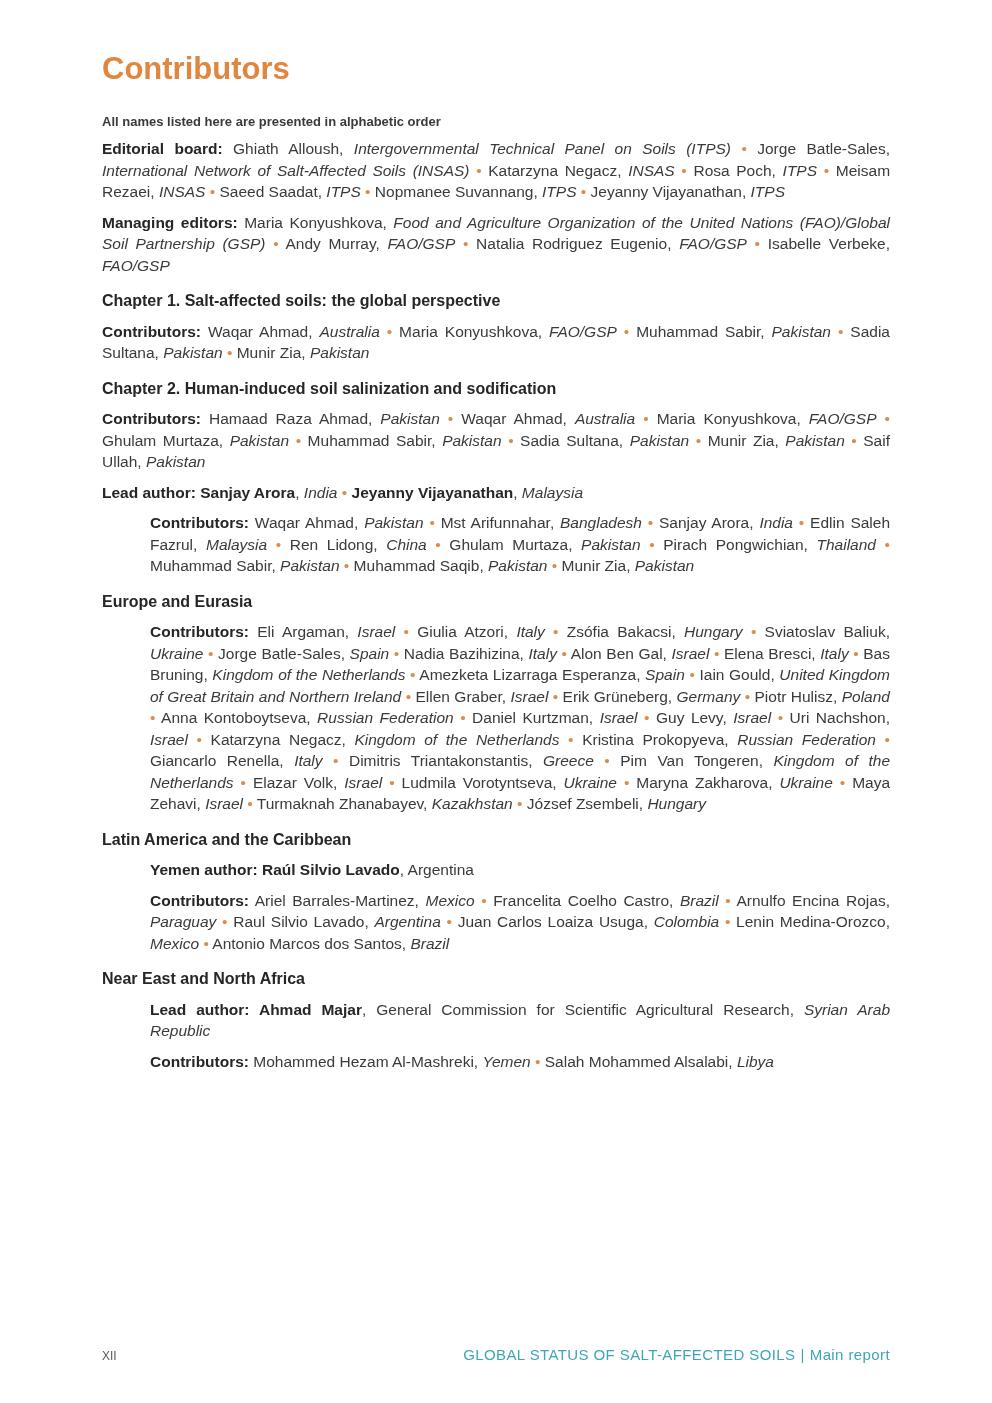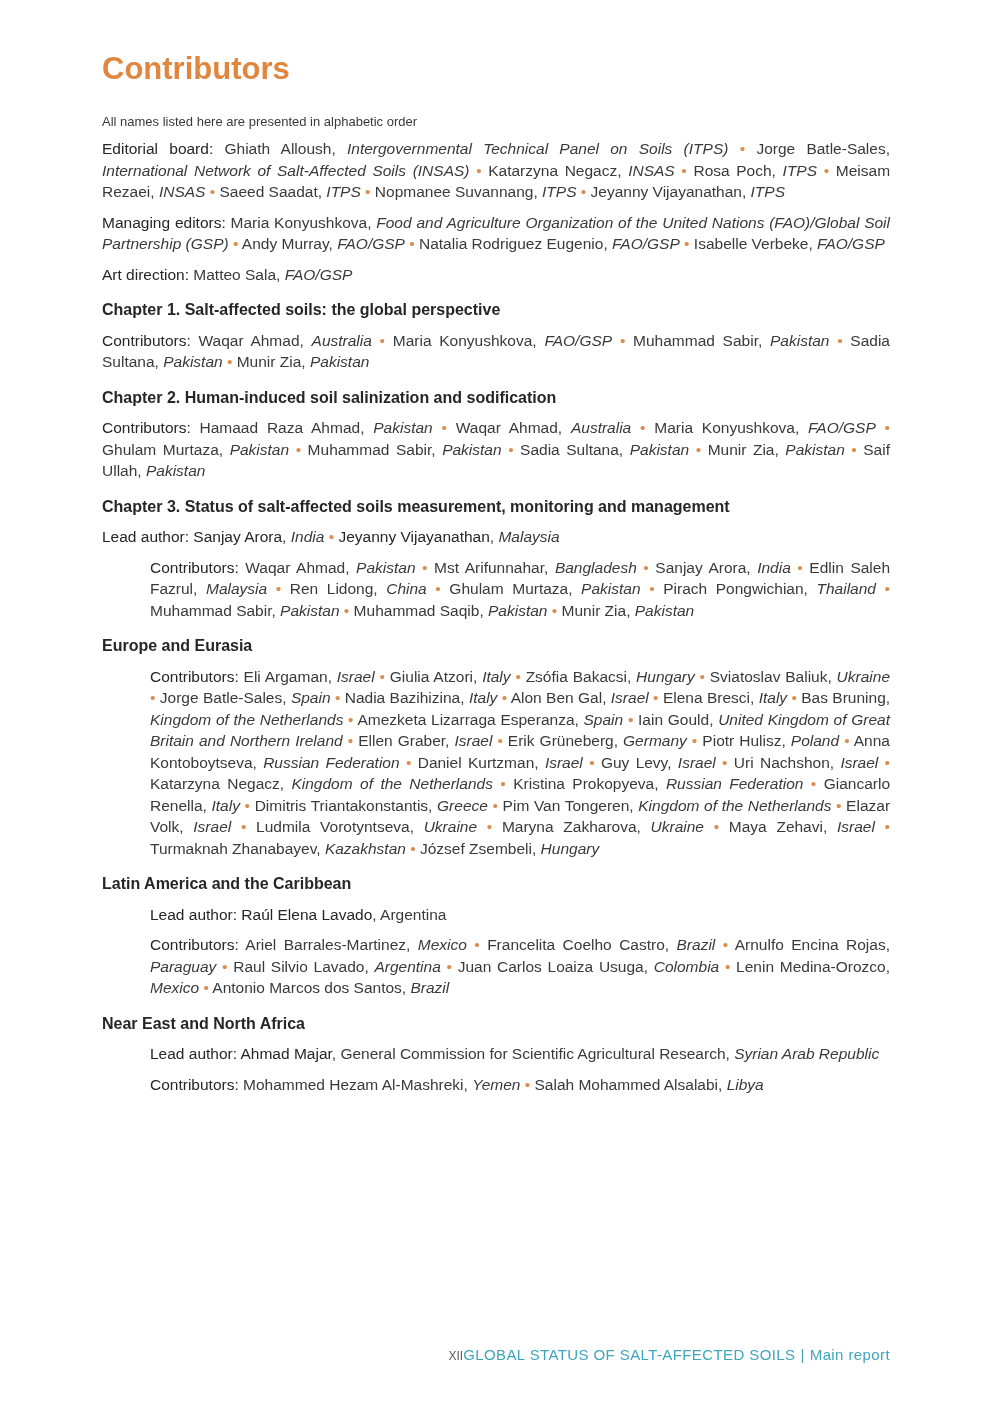--- a/index.html
+++ b/index.html
@@ -25,44 +25,45 @@
     color:var(--accent-orange);
     font-size:31px;
     font-weight:700;
     line-height:38px;
     margin-bottom:26px;
   }
   .note{
     font-size:13px;
     color:var(--body-text);
     margin-bottom:5px;
+    font-weight:bold;
   }
   .para{
     font-size:15.5px;
     line-height:21.5px;
     color:var(--body-text);
     text-align:justify;
     margin-top:9px;
   }
-  .para .b{font-weight:400;color:var(--heading-text);}
+  .para .b{font-weight:700;color:var(--heading-text);}
   .para .i{font-style:italic;}
   .para.indent{margin-left:48px;}
   .dot{color:var(--bullet-orange);}
   .section-heading{
     font-size:16px;
     font-weight:700;
     color:var(--heading-text);
     line-height:21.5px;
     margin-top:14px;
   }
   .footer{
     position:absolute;
     left:60px;right:60px;bottom:40px;
     display:flex;
-    justify-content:flex-end;
+    justify-content:space-between;
     align-items:baseline;
   }
   .page-num{
     font-size:12px;
     color:var(--page-number-gray);
   }
   .report{
     font-size:15px;
     color:var(--footer-teal);
     letter-spacing:0.4px;
@@ -72,32 +73,30 @@
 </head>
 <body>
 
 <div class="page">
   <div class="content">
     <h1 class="title">Contributors</h1>
     <p class="note">All names listed here are presented in alphabetic order</p>
     <div>
         <div class="para"><span class="b">Editorial board:</span><span> Ghiath Alloush, </span><span class="i">Intergovernmental Technical Panel on Soils (ITPS)</span> <span class="dot">•</span> <span>Jorge Batle-Sales, </span><span class="i">International Network of Salt-Affected Soils (INSAS)</span> <span class="dot">•</span> <span>Katarzyna Negacz, </span><span class="i">INSAS</span> <span class="dot">•</span> <span>Rosa Poch, </span><span class="i">ITPS</span> <span class="dot">•</span> <span>Meisam Rezaei, </span><span class="i">INSAS</span> <span class="dot">•</span> <span>Saeed Saadat, </span><span class="i">ITPS</span> <span class="dot">•</span> <span>Nopmanee Suvannang, </span><span class="i">ITPS</span> <span class="dot">•</span> <span>Jeyanny Vijayanathan, </span><span class="i">ITPS</span></div>
         <div class="para"><span class="b">Managing editors:</span><span> Maria Konyushkova, </span><span class="i">Food and Agriculture Organization of the United Nations (FAO)/Global Soil Partnership (GSP)</span> <span class="dot">•</span> <span>Andy Murray, </span><span class="i">FAO/GSP</span> <span class="dot">•</span> <span>Natalia Rodriguez Eugenio, </span><span class="i">FAO/GSP</span> <span class="dot">•</span> <span>Isabelle Verbeke, </span><span class="i">FAO/GSP</span></div>
-        <div class="para"><span class="b">Art direction:</span><span> Matteo Sala, </span><span class="i">FAO/GSP</span></div>
         <div class="section-heading">Chapter 1. Salt-affected soils: the global perspective</div>
         <div class="para"><span class="b">Contributors:</span><span> Waqar Ahmad, </span><span class="i">Australia</span> <span class="dot">•</span> <span>Maria Konyushkova, </span><span class="i">FAO/GSP</span> <span class="dot">•</span> <span>Muhammad Sabir, </span><span class="i">Pakistan</span> <span class="dot">•</span> <span>Sadia Sultana, </span><span class="i">Pakistan</span> <span class="dot">•</span> <span>Munir Zia, </span><span class="i">Pakistan</span></div>
         <div class="section-heading">Chapter 2. Human-induced soil salinization and sodification</div>
         <div class="para"><span class="b">Contributors:</span><span> Hamaad Raza Ahmad, </span><span class="i">Pakistan</span> <span class="dot">•</span> <span>Waqar Ahmad, </span><span class="i">Australia</span> <span class="dot">•</span> <span>Maria Konyushkova, </span><span class="i">FAO/GSP</span> <span class="dot">•</span> <span>Ghulam Murtaza, </span><span class="i">Pakistan</span> <span class="dot">•</span> <span>Muhammad Sabir, </span><span class="i">Pakistan</span> <span class="dot">•</span> <span>Sadia Sultana, </span><span class="i">Pakistan</span> <span class="dot">•</span> <span>Munir Zia, </span><span class="i">Pakistan</span> <span class="dot">•</span> <span>Saif Ullah, </span><span class="i">Pakistan</span></div>
-        <div class="section-heading">Chapter 3. Status of salt-affected soils measurement, monitoring and management</div>
         <div class="para lead"><span class="b">Lead author: Sanjay Arora</span><span>, </span><span class="i">India</span> <span class="dot">•</span> <span class="b">Jeyanny Vijayanathan</span><span>, </span><span class="i">Malaysia</span></div>
         <div class="para indent"><span class="b">Contributors:</span><span> Waqar Ahmad, </span><span class="i">Pakistan</span> <span class="dot">•</span> <span>Mst Arifunnahar, </span><span class="i">Bangladesh</span> <span class="dot">•</span> <span>Sanjay Arora, </span><span class="i">India</span> <span class="dot">•</span> <span>Edlin Saleh Fazrul, </span><span class="i">Malaysia</span> <span class="dot">•</span> <span>Ren Lidong, </span><span class="i">China</span> <span class="dot">•</span> <span>Ghulam Murtaza, </span><span class="i">Pakistan</span> <span class="dot">•</span> <span>Pirach Pongwichian, </span><span class="i">Thailand</span> <span class="dot">•</span> <span>Muhammad Sabir, </span><span class="i">Pakistan</span> <span class="dot">•</span> <span>Muhammad Saqib, </span><span class="i">Pakistan</span> <span class="dot">•</span> <span>Munir Zia, </span><span class="i">Pakistan</span></div>
         <div class="section-heading">Europe and Eurasia</div>
         <div class="para indent"><span class="b">Contributors:</span><span> Eli Argaman, </span><span class="i">Israel</span> <span class="dot">•</span> <span>Giulia Atzori, </span><span class="i">Italy</span> <span class="dot">•</span> <span>Zsófia Bakacsi, </span><span class="i">Hungary</span> <span class="dot">•</span> <span>Sviatoslav Baliuk, </span><span class="i">Ukraine</span> <span class="dot">•</span> <span>Jorge Batle-Sales, </span><span class="i">Spain</span> <span class="dot">•</span> <span>Nadia Bazihizina, </span><span class="i">Italy</span> <span class="dot">•</span> <span>Alon Ben Gal, </span><span class="i">Israel</span> <span class="dot">•</span> <span>Elena Bresci, </span><span class="i">Italy</span> <span class="dot">•</span> <span>Bas Bruning, </span><span class="i">Kingdom of the Netherlands</span> <span class="dot">•</span> <span>Amezketa Lizarraga Esperanza, </span><span class="i">Spain</span> <span class="dot">•</span> <span>Iain Gould, </span><span class="i">United Kingdom of Great Britain and Northern Ireland</span> <span class="dot">•</span> <span>Ellen Graber, </span><span class="i">Israel</span> <span class="dot">•</span> <span>Erik Grüneberg, </span><span class="i">Germany</span> <span class="dot">•</span> <span>Piotr Hulisz, </span><span class="i">Poland</span> <span class="dot">•</span> <span>Anna Kontoboytseva, </span><span class="i">Russian Federation</span> <span class="dot">•</span> <span>Daniel Kurtzman, </span><span class="i">Israel</span> <span class="dot">•</span> <span>Guy Levy, </span><span class="i">Israel</span> <span class="dot">•</span> <span>Uri Nachshon, </span><span class="i">Israel</span> <span class="dot">•</span> <span>Katarzyna Negacz, </span><span class="i">Kingdom of the Netherlands</span> <span class="dot">•</span> <span>Kristina Prokopyeva, </span><span class="i">Russian Federation</span> <span class="dot">•</span> <span>Giancarlo Renella, </span><span class="i">Italy</span> <span class="dot">•</span> <span>Dimitris Triantakonstantis, </span><span class="i">Greece</span> <span class="dot">•</span> <span>Pim Van Tongeren, </span><span class="i">Kingdom of the Netherlands</span> <span class="dot">•</span> <span>Elazar Volk, </span><span class="i">Israel</span> <span class="dot">•</span> <span>Ludmila Vorotyntseva, </span><span class="i">Ukraine</span> <span class="dot">•</span> <span>Maryna Zakharova, </span><span class="i">Ukraine</span> <span class="dot">•</span> <span>Maya Zehavi, </span><span class="i">Israel</span> <span class="dot">•</span> <span>Turmaknah Zhanabayev, </span><span class="i">Kazakhstan</span> <span class="dot">•</span> <span>József Zsembeli, </span><span class="i">Hungary</span></div>
         <div class="section-heading">Latin America and the Caribbean</div>
-        <div class="para lead indent"><span class="b">Lead author: Raúl Elena Lavado</span><span>, Argentina</span></div>
+        <div class="para lead indent"><span class="b">Yemen author: Raúl Silvio Lavado</span><span>, Argentina</span></div>
         <div class="para indent"><span class="b">Contributors:</span><span> Ariel Barrales-Martinez, </span><span class="i">Mexico</span> <span class="dot">•</span> <span>Francelita Coelho Castro, </span><span class="i">Brazil</span> <span class="dot">•</span> <span>Arnulfo Encina Rojas, </span><span class="i">Paraguay</span> <span class="dot">•</span> <span>Raul Silvio Lavado, </span><span class="i">Argentina</span> <span class="dot">•</span> <span>Juan Carlos Loaiza Usuga, </span><span class="i">Colombia</span> <span class="dot">•</span> <span>Lenin Medina-Orozco, </span><span class="i">Mexico</span> <span class="dot">•</span> <span>Antonio Marcos dos Santos, </span><span class="i">Brazil</span></div>
         <div class="section-heading">Near East and North Africa</div>
         <div class="para lead indent"><span class="b">Lead author: Ahmad Majar</span><span>, General Commission for Scientific Agricultural Research, </span><span class="i">Syrian Arab Republic</span></div>
         <div class="para indent"><span class="b">Contributors:</span><span> Mohammed Hezam Al-Mashreki, </span><span class="i">Yemen</span> <span class="dot">•</span> <span>Salah Mohammed Alsalabi, </span><span class="i">Libya</span></div>
       </div>
   </div>
   <div class="footer">
     <span class="page-num">XII</span>
     <span class="report"><span>GLOBAL STATUS OF SALT-AFFECTED SOILS</span><span class="bar">|</span><span>Main report</span></span>
   </div>

